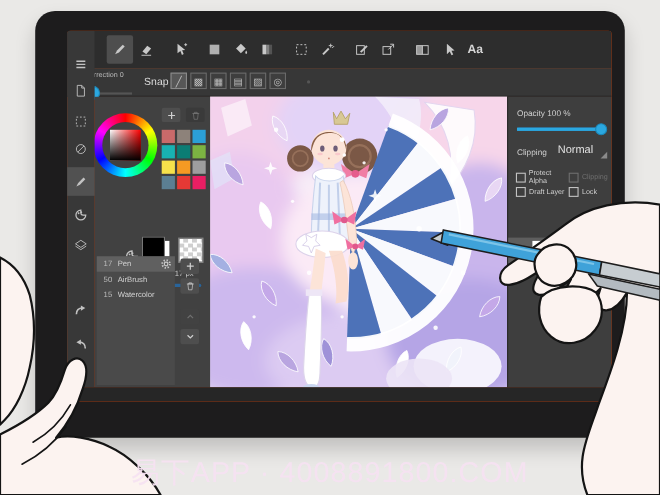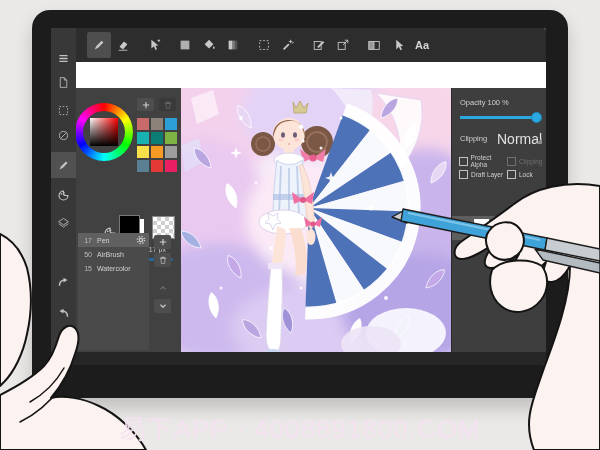--- a/index.html
+++ b/index.html
@@ -1,20 +1,20 @@
 <!DOCTYPE html>
 <html><head>
 <meta charset="utf-8">
 <style>
   html,body{margin:0;padding:0;}
   body{width:600px;height:450px;background:#eae9e7;font-family:"Liberation Sans",sans-serif;position:relative;overflow:hidden;}
   .scene{position:absolute;inset:0;}
   
   .tablet{position:absolute;left:32px;top:10px;width:536px;height:388px;background:#1d1c1d;border-radius:18px;box-shadow:0 10px 18px rgba(0,0,0,.18);}
-  .screen{position:absolute;left:19px;top:18px;width:495px;height:337px;background:#ffffff;border-radius:3px;overflow:hidden;}
+  .screen{position:absolute;left:29px;top:18px;width:495px;height:337px;background:#c2410c;border-radius:3px;overflow:hidden;}
   
   .toolbar{position:absolute;left:0;top:0;width:495px;height:34px;background:#2d2d2d;display:flex;align-items:center;padding-left:36px;box-sizing:border-box;}
   .tbtn{width:24px;height:26px;display:flex;align-items:center;justify-content:center;color:#c8c8c8;flex:0 0 auto;}
   .tbtn svg{width:14px;height:14px;}
   .tbtn.sel{background:#4e4e4e;border-radius:2px;}
   .tbtn.grp{margin-left:7px;}
   .tbtn.textlbl{font-size:11px;font-weight:bold;color:#d5d5d5;}
   .subbar{position:absolute;left:0;top:34px;width:495px;height:26px;background:#373737;border-bottom:1px solid #272727;box-sizing:border-box;}
   .correction{position:absolute;left:16px;top:3px;font-size:6.5px;color:#bdbdbd;}
   .corr-track{position:absolute;left:17px;top:22px;width:42px;height:2px;background:#555;}
@@ -58,21 +58,21 @@
   .brow .bgear svg{width:10px;height:10px;}
   .minicol{position:absolute;left:78px;top:147px;width:18px;}
   .mbtn{width:17px;height:14px;background:#4e4e4e;border-radius:2px;margin-bottom:4px;color:#cfcfcf;display:flex;align-items:center;justify-content:center;font-size:11px;}
   .mbtn svg{width:10px;height:10px;}
   .mbtn.dim{color:#6f6f6f;background:#424242;}
   
   .canvas{position:absolute;left:130px;top:60px;width:270px;height:264px;background:#f6eef8;z-index:2;}
   
   .rightpanel{position:absolute;left:400px;top:60px;width:95px;height:264px;background:#3e3e3e;border-left:1px solid #2a2a2a;box-sizing:border-box;z-index:3;}
   .rp-label{position:absolute;font-size:7.5px;color:#d0d0d0;white-space:nowrap;}
-  .blendval{position:absolute;font-size:14px;color:#e2e2e2;}
+  .blendval{position:absolute;font-size:10px;color:#e2e2e2;}
   .ddcorner{position:absolute;width:0;height:0;border-left:6px solid transparent;border-bottom:6px solid #8a8a8a;}
   .chkrow{position:absolute;left:7px;display:flex;}
   .chk{display:flex;align-items:center;font-size:6.5px;color:#cfcfcf;}
   .chk .box{width:7px;height:7px;border:1px solid #c2c2c2;margin-right:3px;background:transparent;}
   .chk.dis{color:#6f6f6f;} .chk.dis .box{border-color:#6f6f6f;}
   .layerrow{position:absolute;left:0px;top:128px;width:95px;height:24px;background:#5e5e5e;display:flex;align-items:center;}
   .layerrow .leye{width:16px;margin-left:4px;color:#d5d5d5;} .layerrow .leye svg{width:12px;height:12px;}
   .layerrow .lthumb{width:15px;height:18px;background:#fff;margin-left:2px;}
   .layerrow .lname{font-size:9px;color:#e8e8e8;margin-left:7px;flex:1;}
   .layerrow .lgear{width:14px;color:#d0d0d0;margin-right:4px;} .layerrow .lgear svg{width:11px;height:11px;}
@@ -157,20 +157,35 @@
             </svg>
           </div>
           <div class="tbtn">
             <svg viewBox="0 0 16 16">
               <path d="M6 2 L6 13 L9 10 L10.8 14 L12.6 13.2 L10.8 9.4 L14 9 Z" fill="currentColor"></path>
             </svg>
           </div>
           <div class="tbtn textlbl">Aa</div>
         </div>
 
+      <div class="subbar">
+        <div class="correction">Correction 0</div>
+        <div class="corr-track"></div>
+        <div class="corr-dot"></div>
+        <div class="snaplbl">Snap</div>
+        <div class="snaprow" id="snaprow">
+            <div class="snapbtn sel">╱</div>
+            <div class="snapbtn">▩</div>
+            <div class="snapbtn">▦</div>
+            <div class="snapbtn">▤</div>
+            <div class="snapbtn">▨</div>
+            <div class="snapbtn">◎</div>
+          </div>
+        <div class="snapdot"></div>
+      </div>
 
       <div class="sidebar" id="sidebar">
           <div class="sbtn" style="top: 17px;">
             <svg viewBox="0 0 16 16">
               <path d="M3 4.5 h10 M3 8 h10 M3 11.5 h10" stroke="currentColor" stroke-width="1.6"></path>
             </svg>
           </div>
           <div class="sbtn" style="top: 41px;">
             <svg viewBox="0 0 16 16">
               <path d="M4 2 h5 l3 3 v9 h-8 Z" fill="none" stroke="currentColor"></path>

